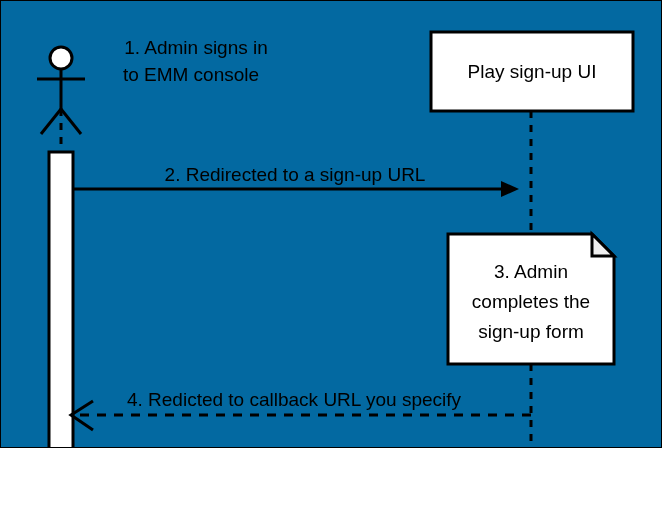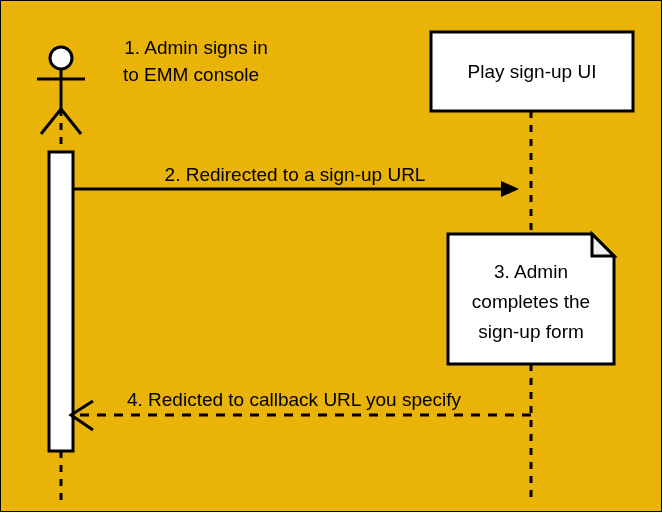--- a/index.html
+++ b/index.html
@@ -3,22 +3,22 @@
 <meta charset="utf-8">
 <style>
   html, body {
     margin: 0;
     padding: 0;
     background: #ffffff;
   }
   #canvas {
     position: relative;
     width: 662px;
-    height: 512px;
-    background: #eab308;
+    height: 448px;
+    background: #0369a1;
     border: 1px solid #000000;
     box-sizing: border-box;
     overflow: hidden;
     font-family: "Liberation Sans", sans-serif;
   }
   #diagram-svg {
     position: absolute;
     left: 0;
     top: 0;
     width: 662px;

